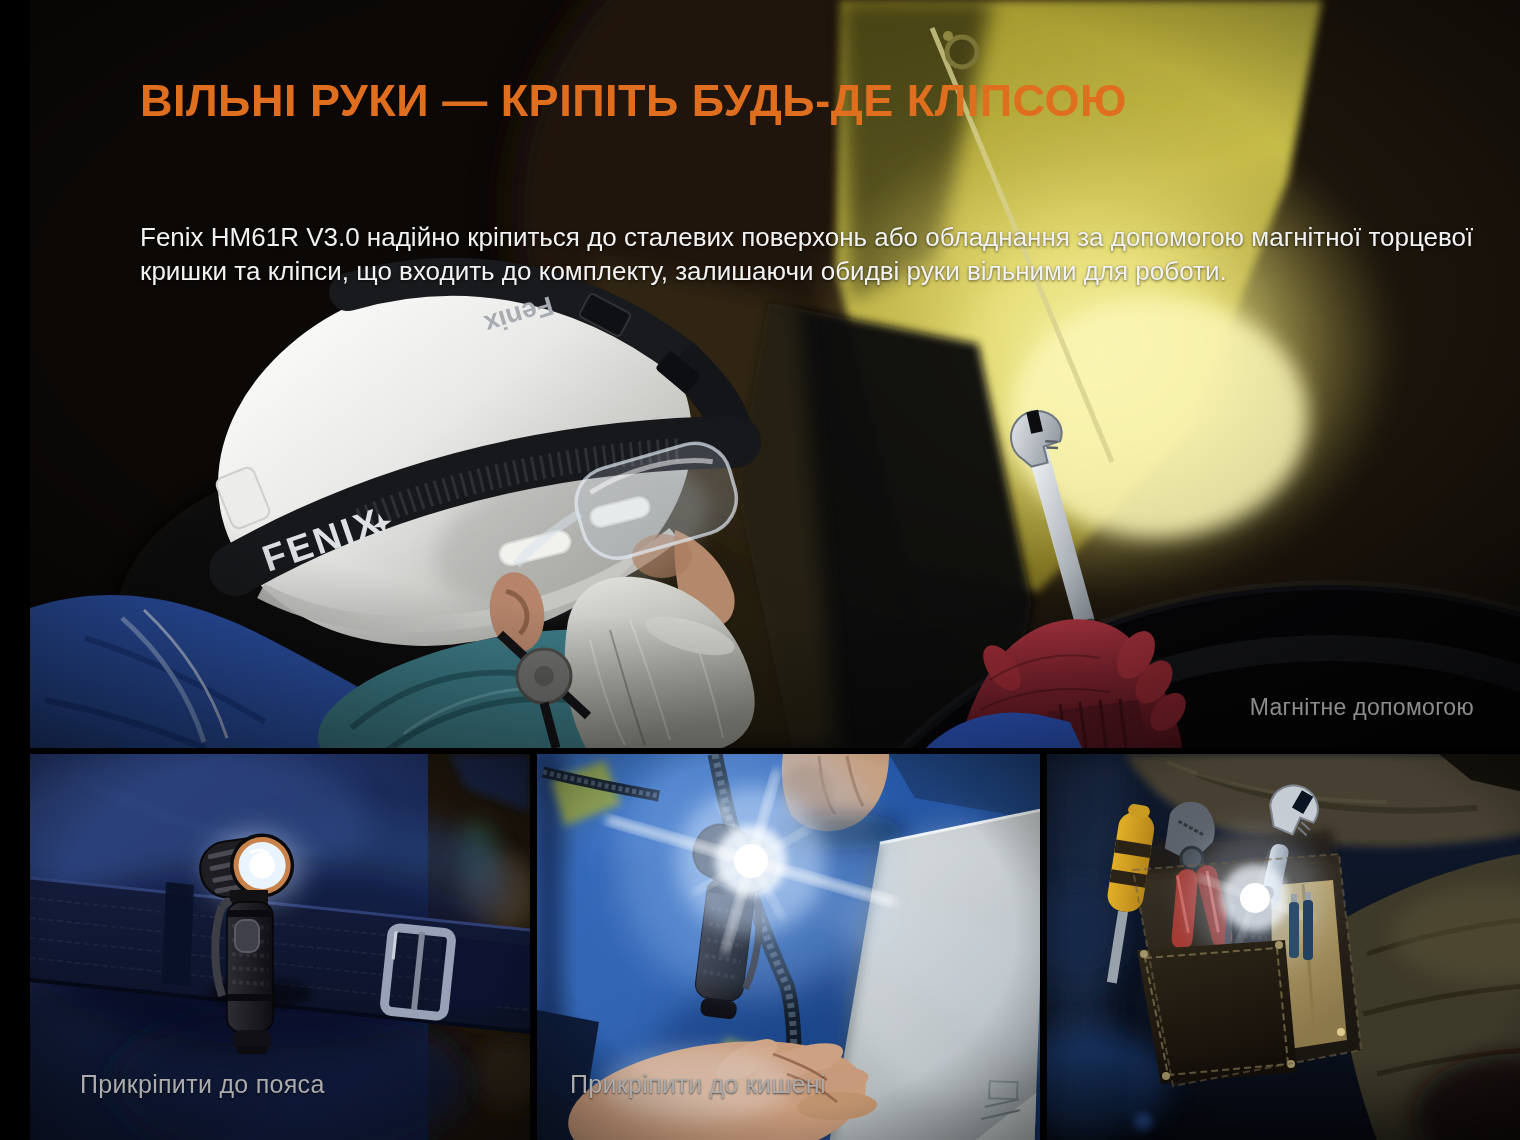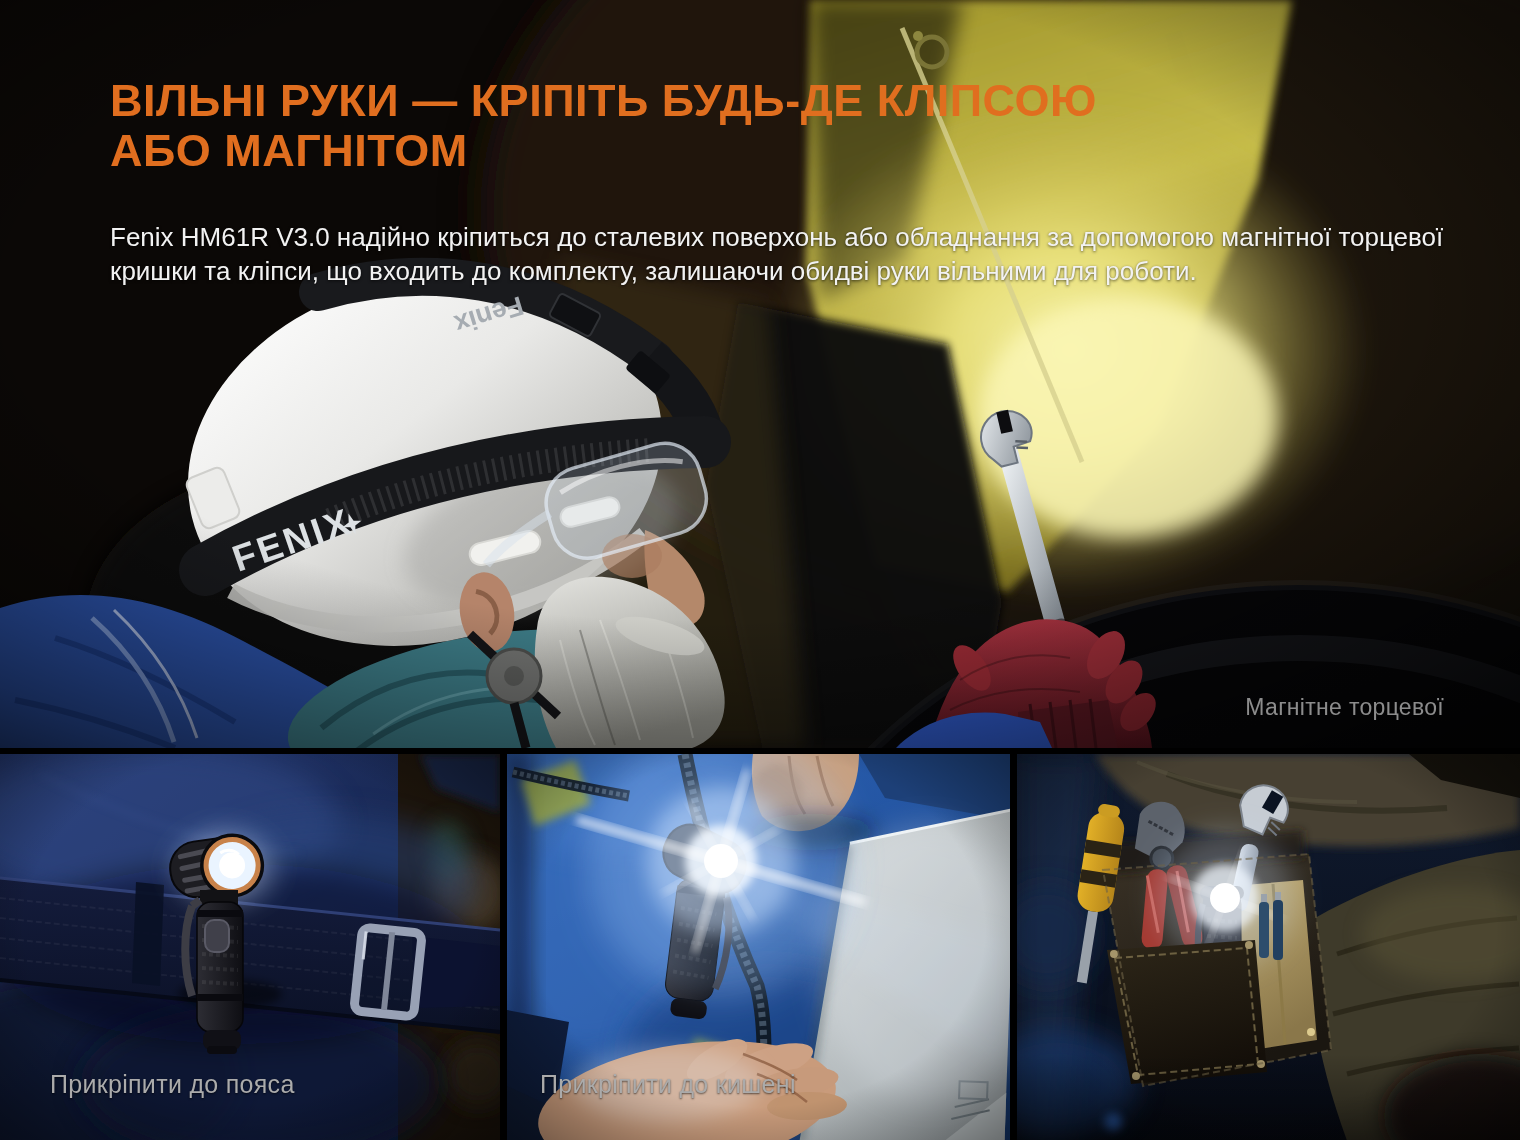--- a/index.html
+++ b/index.html
@@ -1,17 +1,17 @@
 <!DOCTYPE html>
 <html style="--accent-orange: #E06E1F; --body-text: #F2F2F2; --caption-gray: #ABABAB; --background: #000000;"><head>
 <meta charset="utf-8">
 <style>
   html,body{margin:0;padding:0;background:#000;}
   body{width:1520px;height:1140px;overflow:hidden;font-family:"Liberation Sans",sans-serif;}
-  .canvas{position:relative;width:1236px;height:1140px;background:var(--background,#000);}
+  .canvas{position:relative;width:1236px;height:1140px;background:var(--background,#000);margin-left:30px;}
   
   .hero{position:absolute;left:0;top:0;width:1520px;height:748px;overflow:hidden;background:#0b0806;}
   .hero svg{position:absolute;left:0;top:0;display:block;}
   .headline{position:absolute;left:110px;top:76px;margin:0;color:var(--accent-orange,#E06E1F);
     font-size:45px;line-height:50px;font-weight:700;letter-spacing:.5px;white-space:nowrap;}
   .headline span{display:block;}
   .description{position:absolute;left:110px;top:220px;margin:0;color:var(--body-text,#F2F2F2);
     font-size:26px;line-height:34px;font-weight:400;text-shadow:0 1px 3px rgba(0,0,0,.65);white-space:nowrap;}
   .description span{display:block;}
   .hero-caption{position:absolute;right:76px;top:694px;color:rgba(214,214,214,.65);
@@ -196,27 +196,26 @@
           <circle cx="514" cy="676" r="10" fill="#595a58"></circle>
           <path d="M 514,703 L 526,748" stroke="#141417" stroke-width="9"></path>
         </g>
       </g>
 
       <rect width="1520" height="748" fill="url(#g-vign)"></rect>
     </svg>
 
     <h1 class="headline">
       <span>ВІЛЬНІ РУКИ — КРІПІТЬ БУДЬ-ДЕ КЛІПСОЮ</span>
-      <span>АБО МАГНІТОМ</span>
     </h1>
     <p class="description">
       <span>Fenix HM61R V3.0 надійно кріпиться до сталевих поверхонь або обладнання за допомогою магнітної торцевої</span>
       <span>кришки та кліпси, що входить до комплекту, залишаючи обидві руки вільними для роботи.</span>
     </p>
-    <div class="hero-caption">Магнітне торцевої</div>
+    <div class="hero-caption">Магнітне допомогою</div>
   </section>
 
   <div class="tiles">
 
     <figure class="tile t1">
       <svg width="500" height="386" viewBox="0 0 500 386" aria-hidden="true">
         <defs>
           <filter id="c4" x="-40%" y="-40%" width="180%" height="180%">
               <feGaussianBlur stdDeviation="4"></feGaussianBlur>
             </filter>

